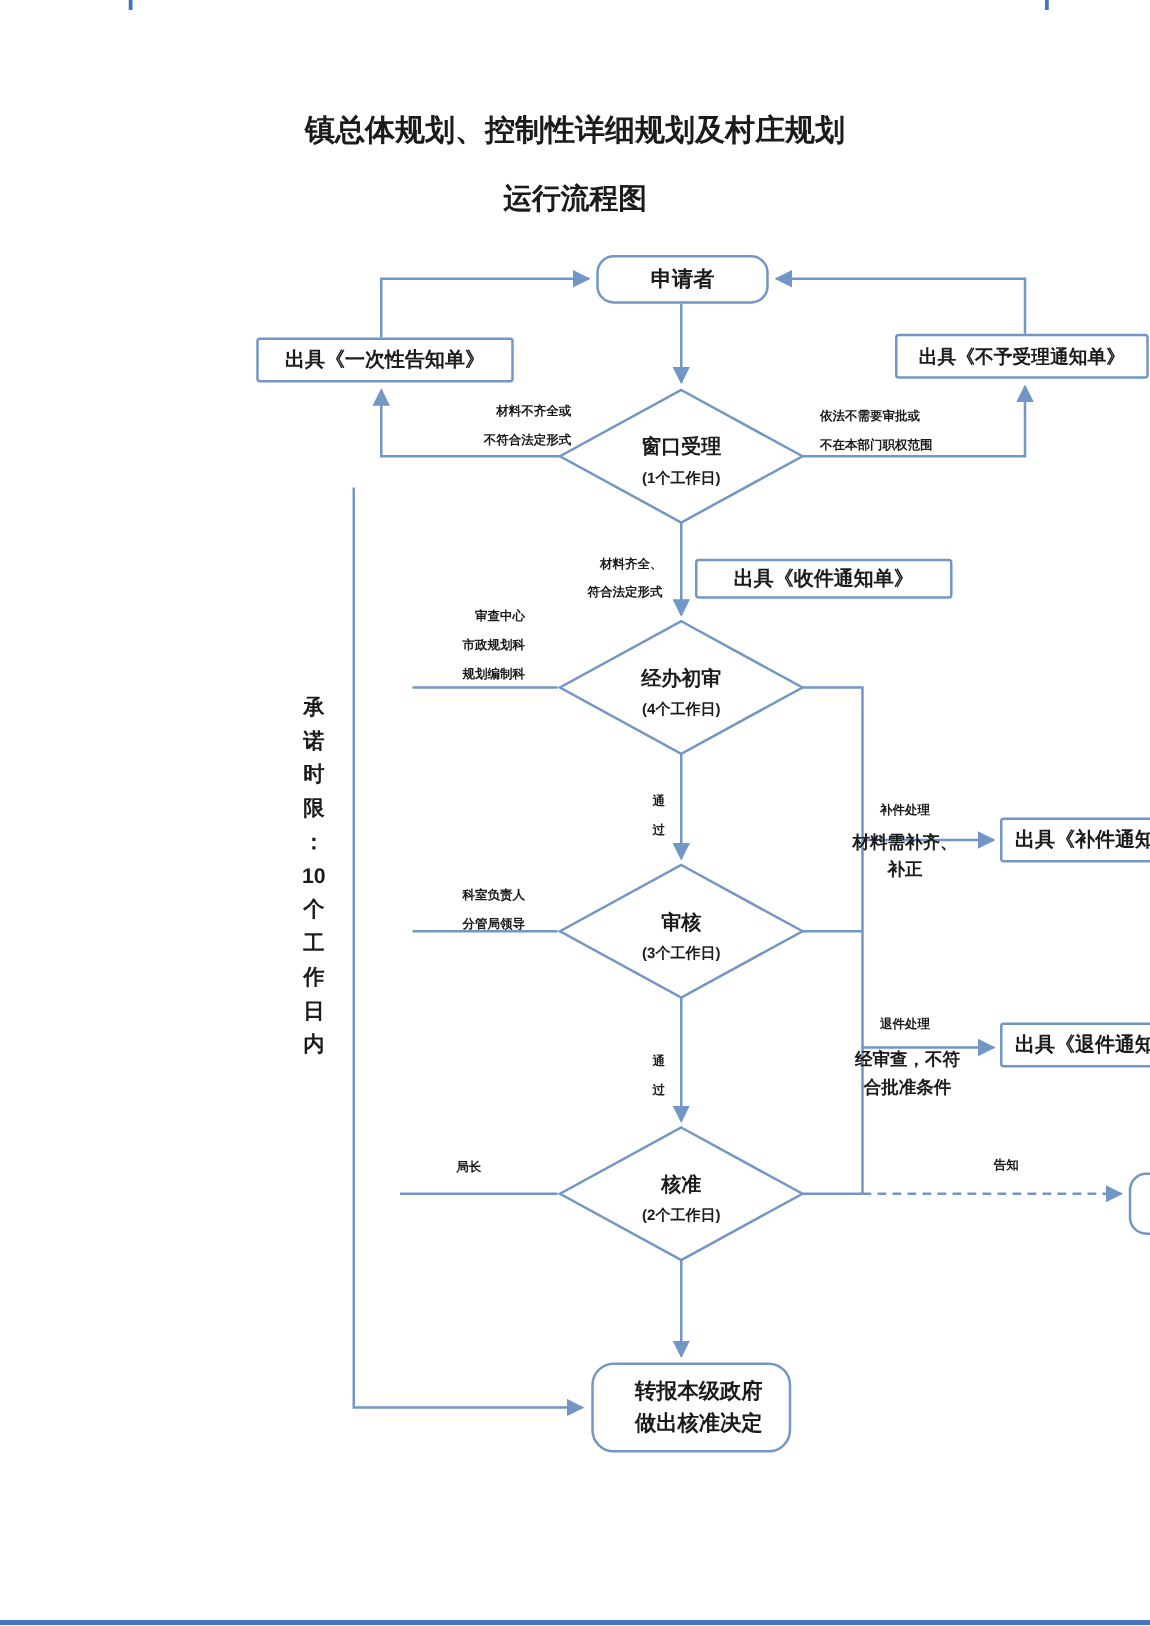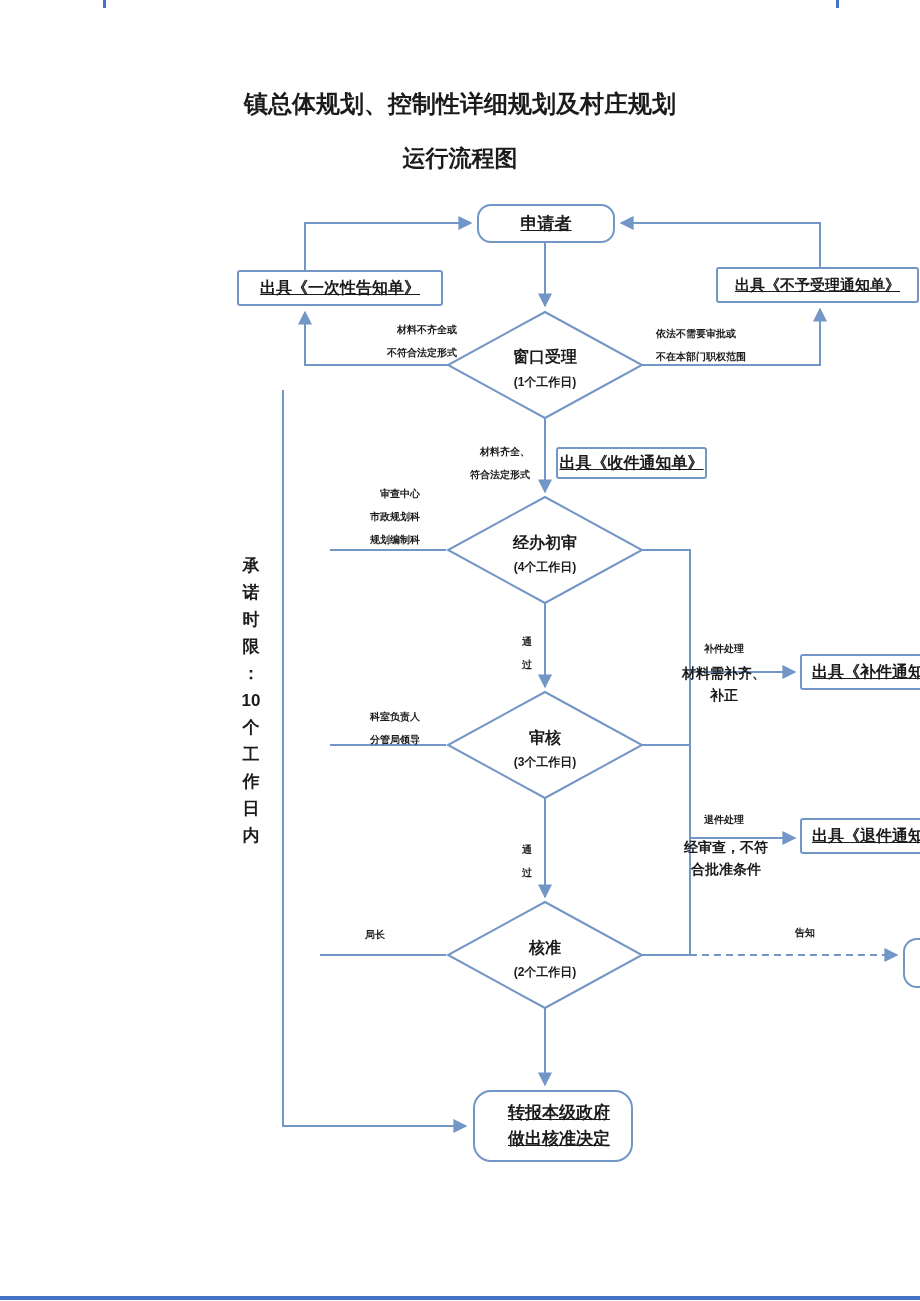--- a/index.html
+++ b/index.html
@@ -12,21 +12,21 @@
     width:920px;height:1301px;position:relative;overflow:hidden;
     background:#ffffff;color:var(--ink);
     font-family:"Liberation Sans","DejaVu Sans",sans-serif;
     font-weight:bold;
   }
   .abs{position:absolute;}
   .lbl{position:absolute;white-space:pre-line;font-weight:bold;color:var(--ink);}
   .box{
     position:absolute;border:2px solid var(--line);background:#fff;
     display:flex;align-items:center;justify-content:center;
-    font-weight:bold;color:var(--ink);box-sizing:border-box;text-align:left;text-decoration:underline;
+    font-weight:bold;color:var(--ink);box-sizing:border-box;text-align:left;
   }
   .rounded{border-radius:14px;}
   .center{text-align:center;}
   .right{text-align:right;}
   .t24{font-size:24px;}
   .t17{font-size:17px;}
   .t16{font-size:16px;}
   .t15{font-size:10px;line-height:23px;}
   .t14{font-size:14px;line-height:22px;}
   .t12{font-size:12px;}
@@ -88,25 +88,25 @@
   <g stroke="#7296c5" stroke-width="2" fill="#ffffff">
     <polygon points="545,312 642,365 545,418 448,365"></polygon>
     <polygon points="545,497 642,550 545,603 448,550"></polygon>
     <polygon points="545,692 642,745 545,798 448,745"></polygon>
     <polygon points="545,902 642,955 545,1008 448,955"></polygon>
   </g>
 </svg>
 
 <div class="box rounded t17" style="left:477px;top:204px;width:138px;height:39px;">申请者</div>
 
-<div class="box t16" style="left:205px;top:270px;width:206px;height:36px;border-radius:3px;margin-left:32px;">出具《一次性告知单》</div>
+<div class="box t16" style="left:205px;top:270px;width:206px;height:36px;border-radius:3px;">出具《一次性告知单》</div>
 
 <div class="box" style="left:716px;top:267px;width:203px;height:36px;border-radius:3px;font-size:15px;">出具《不予受理通知单》</div>
 
-<div class="box t16" style="left:556px;top:447px;width:151px;height:32px;border-radius:3px;">出具《收件通知单》</div>
+<div class="box t16" style="left:556px;top:447px;width:206px;height:32px;border-radius:3px;">出具《收件通知单》</div>
 
 <div class="box t16 clipbox" style="left:800px;top:654px;width:160px;height:36px;border-radius:3px;">出具《补件通知单》</div>
 
 <div class="box t16 clipbox" style="left:800px;top:818px;width:160px;height:36px;border-radius:3px;">出具《退件通知单》</div>
 
 <div class="box rounded t17" style="left:473px;top:1090px;width:160px;height:72px;white-space:pre-line;line-height:26px;border-radius:18px;padding-left:12px;">转报本级政府
 做出核准决定</div>
 
 <div class="box rounded" style="left:903px;top:938px;width:60px;height:50px;"></div>
 

